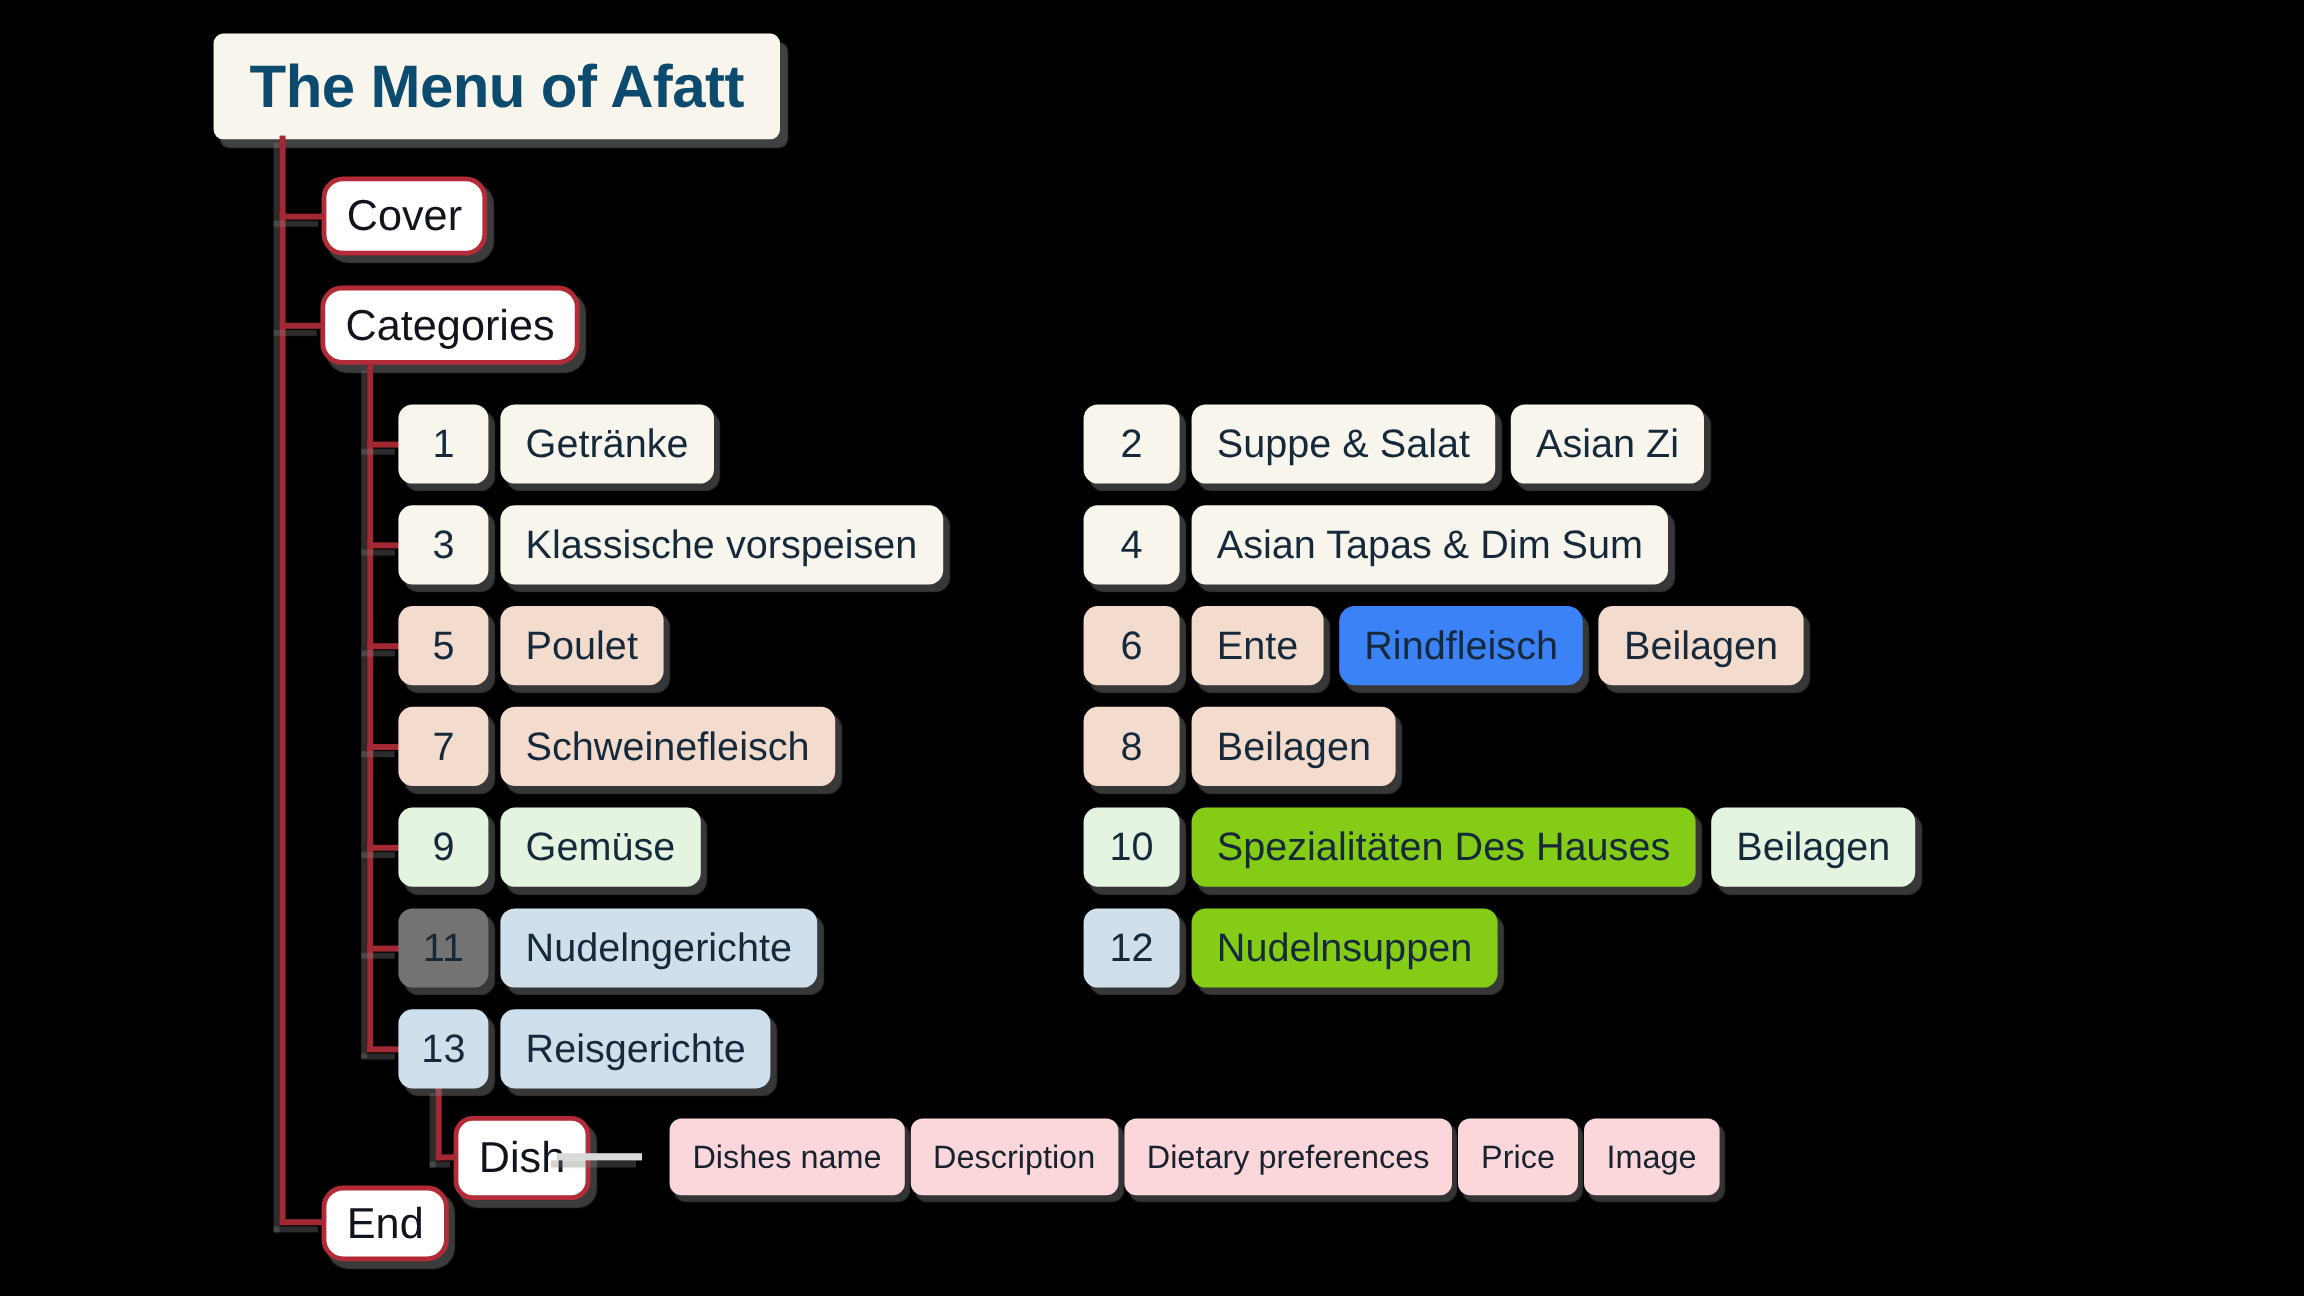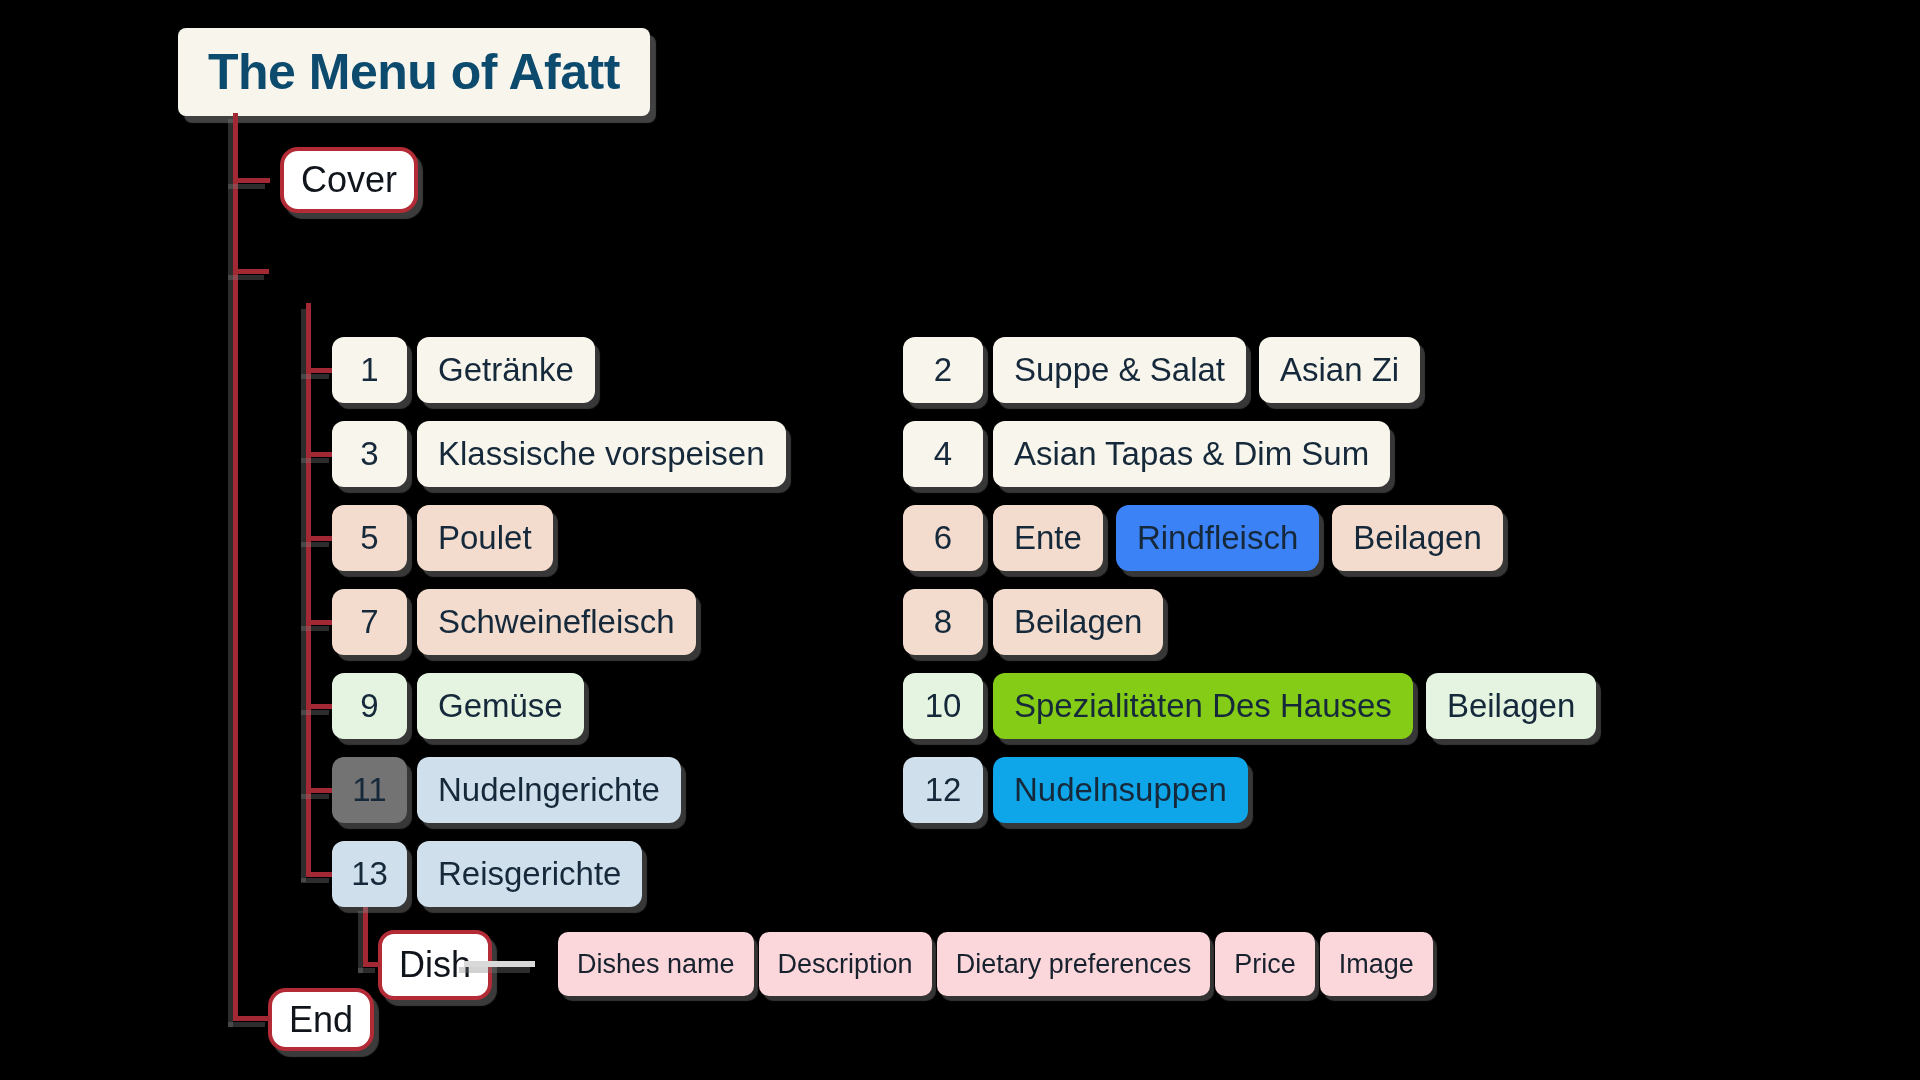--- a/index.html
+++ b/index.html
@@ -18,21 +18,21 @@
   }
   
   .pill {
     position:absolute; height:66px; padding:0 17px;
     display:flex; align-items:center; justify-content:center;
     background:#FFFFFF; border:4px solid #B22B36; border-radius:18px;
     color:#10151C; font-size:36px; font-weight:500;
     box-shadow:5px 6px 1px rgba(130,130,130,0.45);
     box-sizing:border-box;
   }
-  #node-cover      { left:268px; top:147px;margin-left:12px; }
+  #node-cover      { left:268px; top:147px; }
   #node-categories { left:267px; top:238px; }
   #node-dish       { left:378px; top:930px; height:70px; border-radius:16px; }
   #node-end        { left:268px; top:988px; height:63px; }
   
   .row-group { position:absolute; display:flex; gap:10px; align-items:center; }
   .num-box {
     width:75px; height:66px; flex:0 0 auto;
     display:flex; align-items:center; justify-content:center;
     border-radius:12px; font-size:33px; color:#16293B;
     box-shadow:5px 6px 1px rgba(130,130,130,0.42);
@@ -62,20 +62,23 @@
 <div id="canvas">
 
   <div class="root-node">
     <span>The Menu of Afatt</span>
   </div>
 
   <div class="pill" id="node-cover">
     <span>Cover</span>
   </div>
 
+  <div class="pill" id="node-categories">
+    <span>Categories</span>
+  </div>
 
   <div class="pill" id="node-dish">
     <span>Dish</span>
   </div>
 
   <div class="pill" id="node-end">
     <span>End</span>
   </div>
 
   <div id="lines-layer">
@@ -162,21 +165,21 @@
       </div>
       <div class="row-group left" style="left: 332px; top: 757px;">
         <div class="num-box" style="background: #737373;">11</div>
         <div class="labels">
           <div class="label-box" style="background: rgb(207, 224, 236);">Nudelngerichte</div>
         </div>
       </div>
       <div class="row-group right" style="left: 903px; top: 757px; text-align: center;">
         <div class="num-box" style="background: rgb(207, 224, 236);">12</div>
         <div class="labels">
-          <div class="label-box" style="background: #0ea5e9;">Nudelnsuppen</div>
+          <div class="label-box" style="background: #84cc16;">Nudelnsuppen</div>
         </div>
       </div>
       <div class="row-group left" style="left: 332px; top: 841px;">
         <div class="num-box" style="background: rgb(207, 224, 236);">13</div>
         <div class="labels">
           <div class="label-box" style="background: rgb(207, 224, 236);">Reisgerichte</div>
         </div>
       </div>
     </div>
   <div id="dish-fields">

